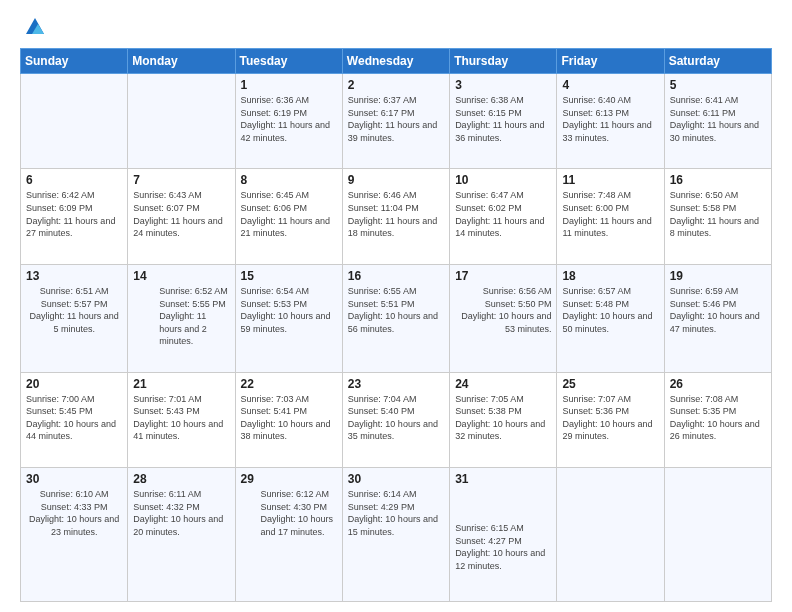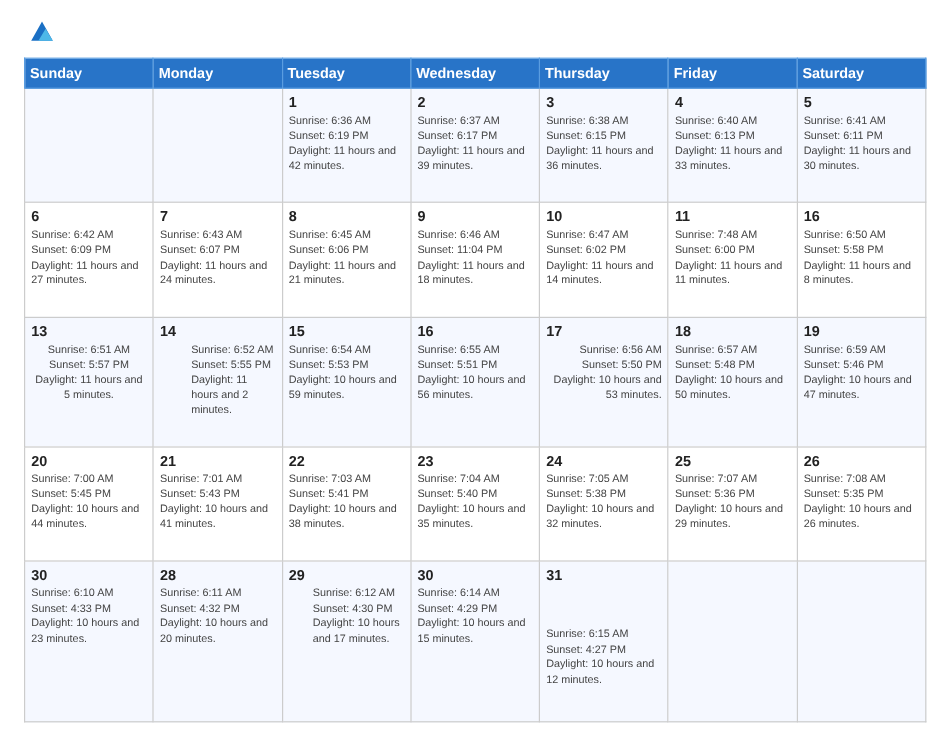--- a/index.html
+++ b/index.html
@@ -308,21 +308,21 @@
           <td>
             <span class="day-num">26</span>
             <div class="day-info" style="white-space: pre-line;">Sunrise: 7:08 AM
 Sunset: 5:35 PM
 Daylight: 10 hours and 26 minutes.</div>
           </td>
         </tr>
         <tr>
           <td>
             <span class="day-num">30</span>
-            <div class="day-info" style="white-space: pre-line;">Sunrise: 6:10 AM
+            <div class="day-info" style="white-space: pre-line; text-align: center;">Sunrise: 6:10 AM
 Sunset: 4:33 PM
 Daylight: 10 hours and 23 minutes.</div>
           </td>
           <td>
             <span class="day-num">28</span>
             <div class="day-info" style="white-space: pre-line;">Sunrise: 6:11 AM
 Sunset: 4:32 PM
 Daylight: 10 hours and 20 minutes.</div>
           </td>
           <td>

